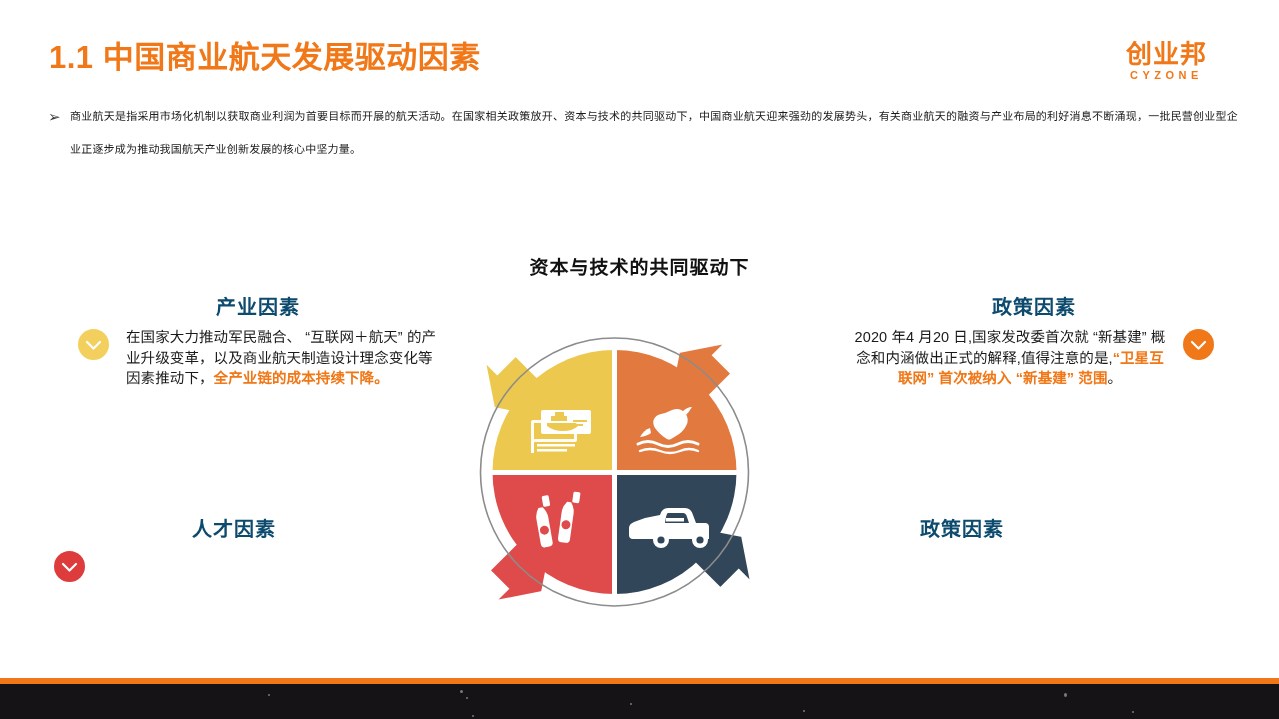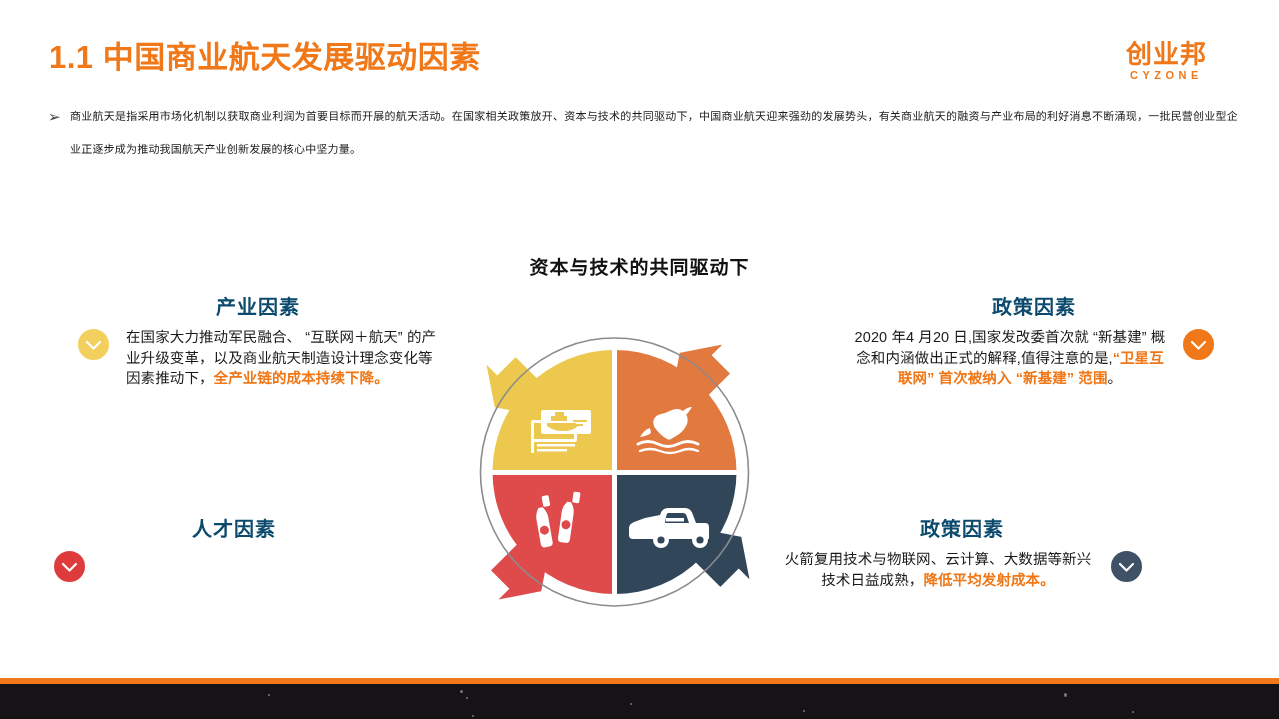--- a/index.html
+++ b/index.html
@@ -232,31 +232,20 @@
         <svg width="31" height="31" viewBox="0 0 31 31">
           <circle cx="15.5" cy="15.5" r="15.5" fill="#DE3C3C"></circle>
           <path d="M9 13 L15.5 19.5 L22 13" fill="none" stroke="#ffffff" stroke-width="2.2" stroke-linecap="round" stroke-linejoin="round"></path>
         </svg>
       </span>
     </div>
   </div>
 
   <div class="factor" id="factor-tech">
     <div class="factor-title">政策因素</div>
-    <div class="factor-row icon-right">
-      <span class="chev" id="chev-tech">
-        <svg width="31" height="31" viewBox="0 0 31 31">
-          <circle cx="15.5" cy="15.5" r="15.5" fill="#3F5166"></circle>
-          <path d="M9 13 L15.5 19.5 L22 13" fill="none" stroke="#ffffff" stroke-width="2.2" stroke-linecap="round" stroke-linejoin="round"></path>
-        </svg>
-      </span>
-      <div class="factor-body align-right">
-        <span>火箭复用技术与物联网、云计算、大数据等新兴技术日益成熟，</span><span class="hl">降低平均发射成本。</span>
-      </div>
-    </div>
   </div>
 
   <div class="diagram">
     <svg width="325" height="300" viewBox="0 0 325 300">
       <defs>
         <clipPath id="clipCircle">
           <circle cx="162.5" cy="150" r="122"></circle>
         </clipPath>
       </defs>
 

